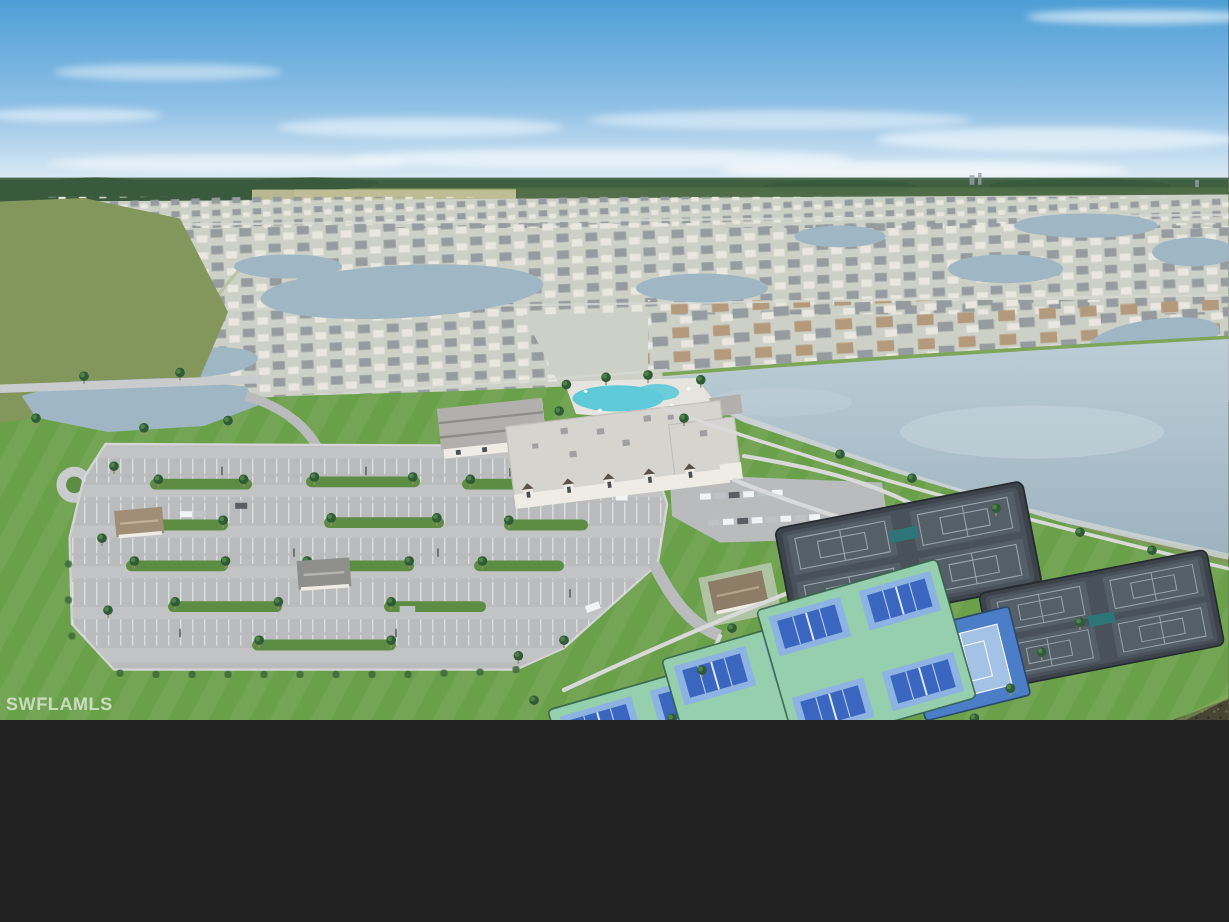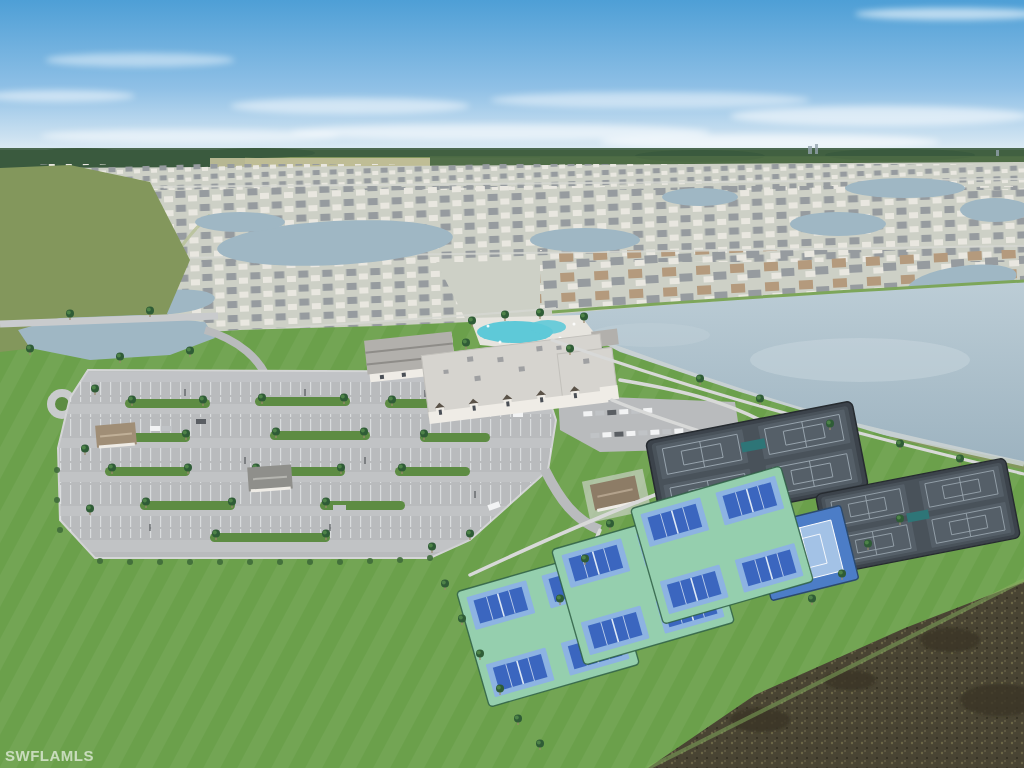--- a/index.html
+++ b/index.html
@@ -1,16 +1,16 @@
 <!DOCTYPE html>
 <html style="--sky_top: #4e9fd6; --sky_mid: #8fc0e6; --sky_horizon: #e8f1f6; --cloud: #ffffff; --treeline: #3a5a3e; --forest_mid: #4c6a44; --far_field: #83975c; --marsh: #c5c19b; --resi_ground: #cdd0c6; --resi_street: #d6d8d2; --roof_gray: #969b9f; --roof_white: #e9e7e0; --roof_tan: #b49a7d; --lake: #9fb7c4; --lake_big_top: #bccdd6; --lake_big_bottom: #9db3c0; --shore_rock: #cdd3d4; --lawn: #6ba04b; --lawn_light: #7db35a; --lawn_dark: #5c8f3f; --asphalt: #b9bbbd; --asphalt_light: #c9cbcd; --stripe: #e9ebec; --island_green: #5d8c43; --shrub: #3f6b3a; --palm: #2f5c36; --palm_light: #4e8348; --trunk: #9b8a6d; --path: #d8d9d8; --roof_club: #d6d4cf; --wall_club: #efece6; --wall_shadow: #8a8885; --window_dark: #4a4f56; --roof_left_bldg: #b2b0ac; --pool: #5ec9d8; --pool_deck: #e6e4de; --pavilion_roof_brown: #8d7c66; --pavilion_roof_tan: #a08e76; --pavilion_roof_gray: #8f8f8b; --court_dark: #49525a; --court_dark_inner: #555f68; --court_dark_line: #99a5ae; --court_apron: #3c434b; --canopy_teal: #2e7577; --pb_ground: #95cfae; --pb_court_outer: #8db3e2; --pb_court_inner: #3b66bf; --pb_line: #dde8f5; --fence: #2f5f45; --tennis_blue_outer: #4c7dc7; --tennis_blue_inner: #a3c2e6; --scrub: #494433; --scrub_light: #6b6647; --scrub_dark: #3a3626; --car_white: #f2f3f4; --car_silver: #c0c3c6; --car_dark: #5a5e63; --watermark_color: rgba(255,255,255,0.62);"><head>
 <meta charset="utf-8">
 <style>
   html,body{margin:0;padding:0;background:#222;}
-  .stage{position:relative;width:1024px;height:768px;overflow:hidden;font-family:"Liberation Sans",sans-serif;}
+  .stage{position:relative;width:1024px;height:600px;overflow:hidden;font-family:"Liberation Sans",sans-serif;}
   .stage svg{position:absolute;inset:0;display:block;}
   .watermark{
     position:absolute;left:5px;bottom:4px;
     font-size:15px;font-weight:bold;letter-spacing:.5px;
     color:var(--watermark_color);user-select:none;
   }
   
   .water{fill:var(--lake)}
   .lawnF{fill:var(--lawn)}
   .asp{fill:var(--asphalt)}

